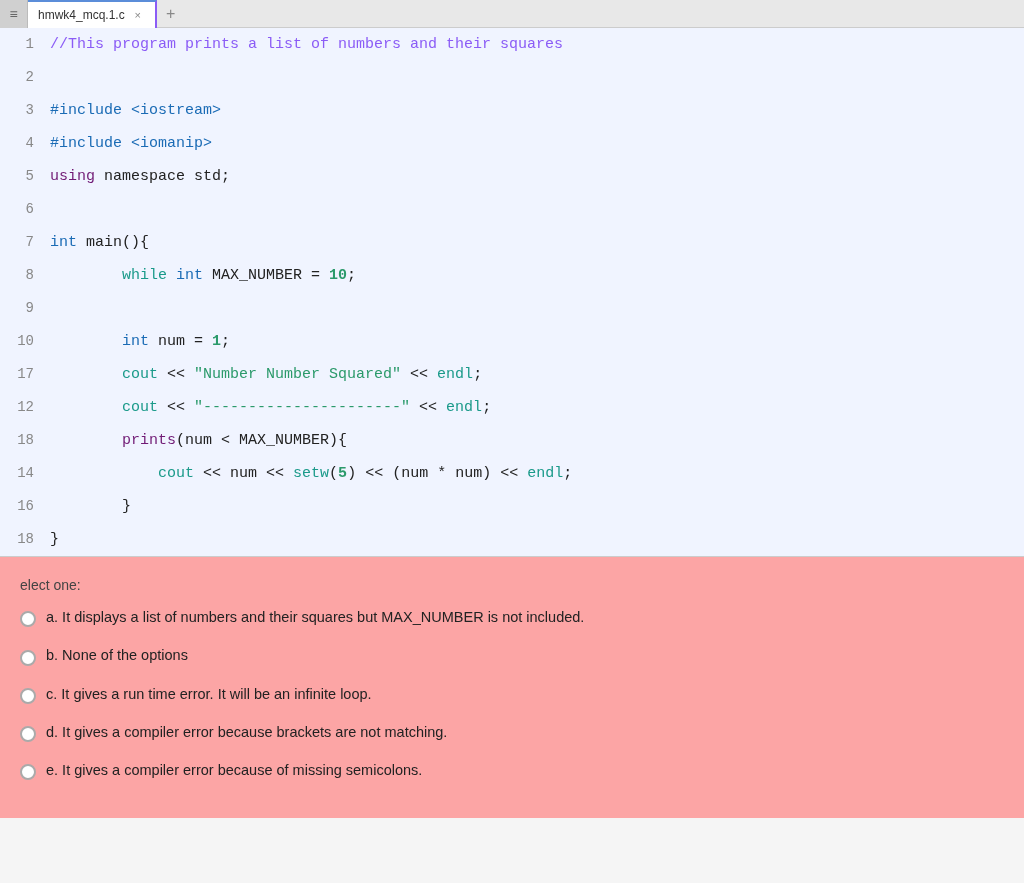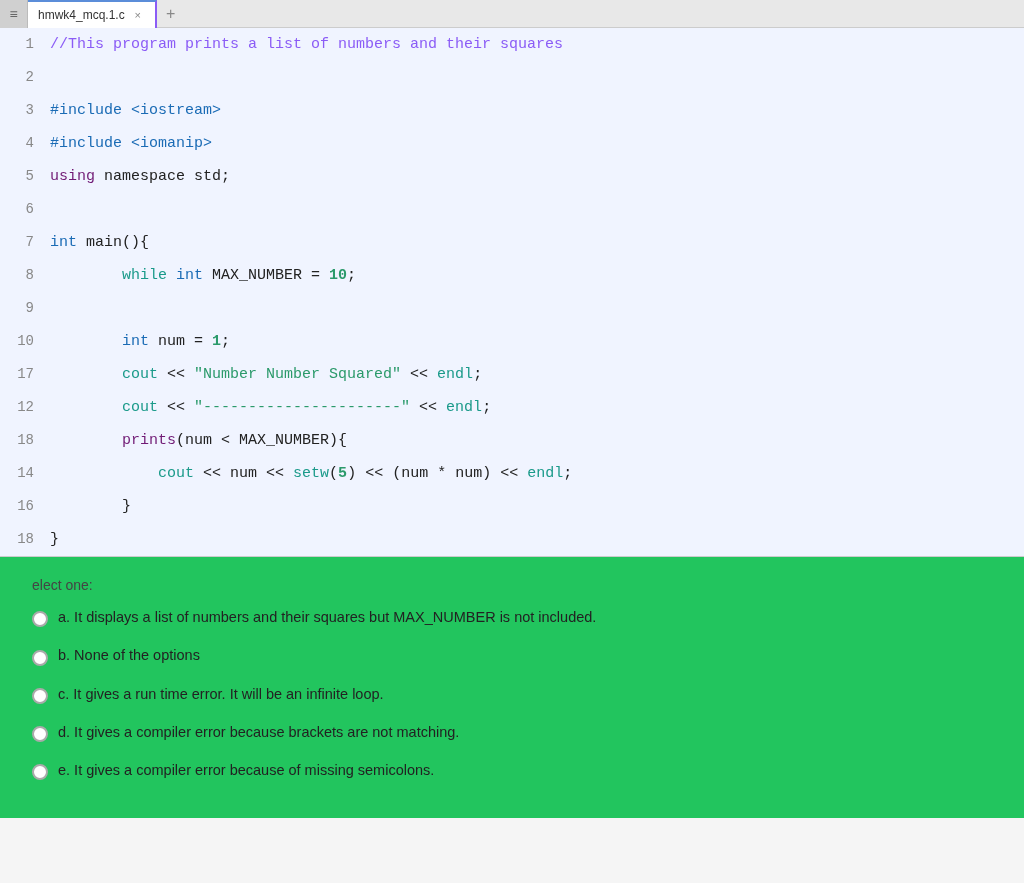--- a/index.html
+++ b/index.html
@@ -111,22 +111,22 @@
     .c-preprocessor { color: #1a6bb5; }
     .c-keyword { color: #701a75; }
     .c-type { color: #1a6bb5; }
     .c-string { color: #2b9a6b; }
     .c-number { color: #2b9a6b; font-weight: bold; }
     .c-cyan { color: #1a9a8a; }
     .c-normal { color: #222; }
 
     
     .mcq-section {
-      padding: 20px 32px;
-      background: #22c55e;
+      padding: 20px 20px;
+      background: #fca5a5;
     }
 
     .mcq-prompt {
       font-size: 14px;
       color: #444;
       margin-bottom: 14px;
     }
 
     .mcq-option {
       display: flex;

